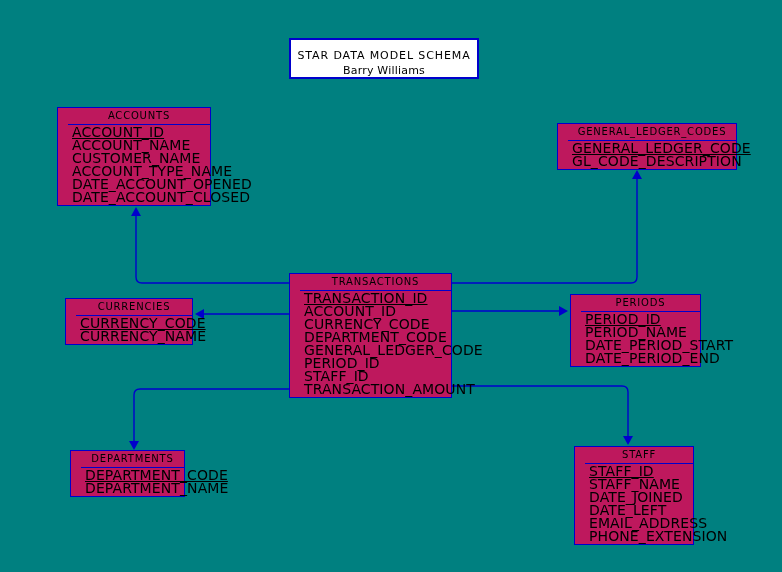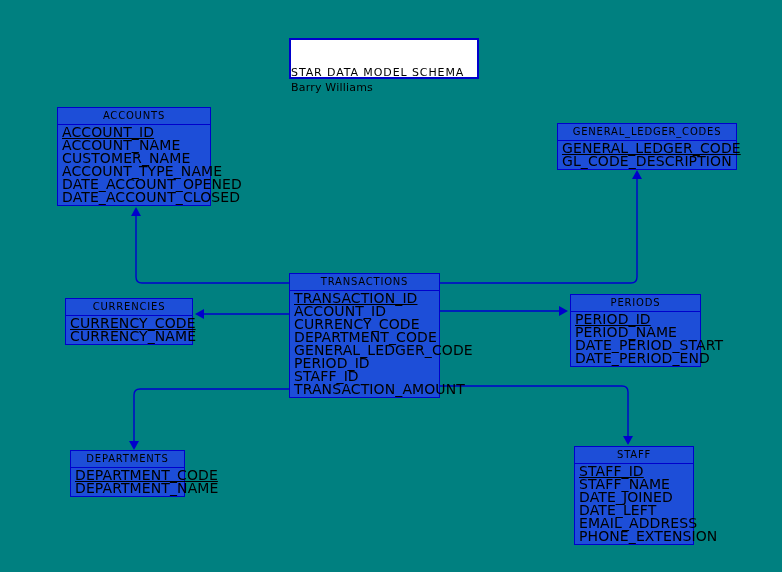--- a/index.html
+++ b/index.html
@@ -28,44 +28,45 @@
     height: 572px;
     pointer-events: none;
   }
 
   
   .title-box {
     position: absolute;
     background: #ffffff;
     border: 2px solid #0000cc;
     box-sizing: border-box;
-    text-align: left;
-    padding-top: 25px;
+    text-align: center;
+    padding-top: 8px;
   }
   .title-line {
     font-size: 11px;
     color: #000000;
     letter-spacing: 0.9px;
     line-height: 15px;
     white-space: nowrap;
   }
   .title-sub {
     font-size: 11px;
     color: #000000;
     letter-spacing: 0.2px;
     line-height: 15px;
     white-space: nowrap;
   }
 
   
   .entity {
     position: absolute;
-    background: #1d4ed8;
+    background: #be185d;
     border: 1px solid #0000cc;
     box-sizing: border-box;
+    padding-left: 10px;
   }
   .entity-header {
     text-align: center;
     font-size: 10px;
     color: #000000;
     letter-spacing: 0.8px;
     height: 16px;
     line-height: 16px;
     border-bottom: 1px solid #0000cc;
     white-space: nowrap;
@@ -142,21 +143,21 @@
           <div class="attr">GL_CODE_DESCRIPTION</div>
         </div>
       </div>
       <div class="entity" style="left: 65px; top: 298px; width: 128px;">
         <div class="entity-header">CURRENCIES</div>
         <div class="entity-attrs">
           <div class="attr pk">CURRENCY_CODE</div>
           <div class="attr">CURRENCY_NAME</div>
         </div>
       </div>
-      <div class="entity" style="left: 289px; top: 273px; width: 151px;">
+      <div class="entity" style="left: 289px; top: 273px; width: 163px;">
         <div class="entity-header">TRANSACTIONS</div>
         <div class="entity-attrs">
           <div class="attr pk">TRANSACTION_ID</div>
           <div class="attr">ACCOUNT_ID</div>
           <div class="attr">CURRENCY_CODE</div>
           <div class="attr">DEPARTMENT_CODE</div>
           <div class="attr">GENERAL_LEDGER_CODE</div>
           <div class="attr">PERIOD_ID</div>
           <div class="attr">STAFF_ID</div>
           <div class="attr">TRANSACTION_AMOUNT</div>

